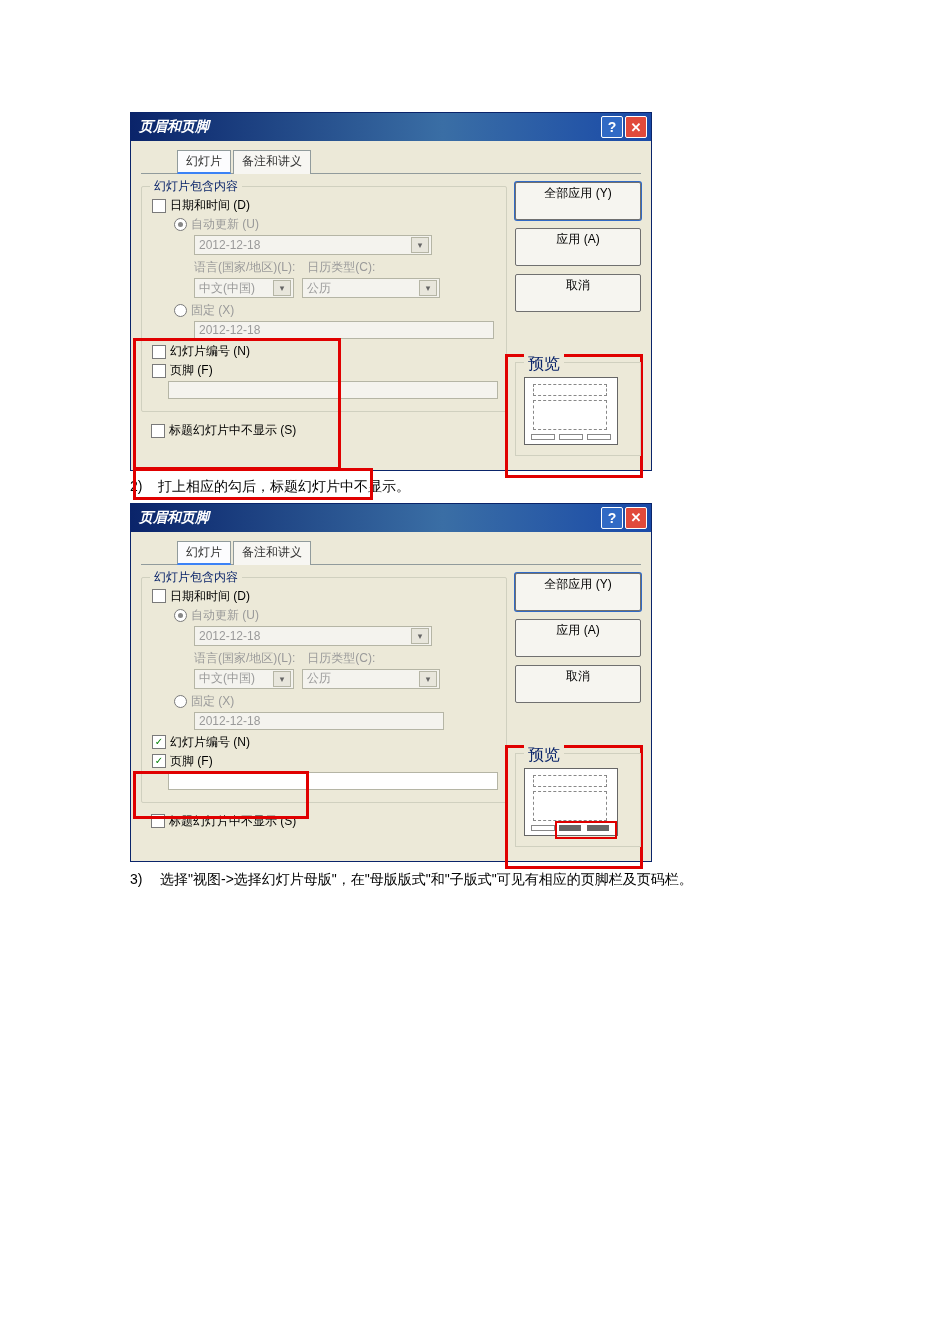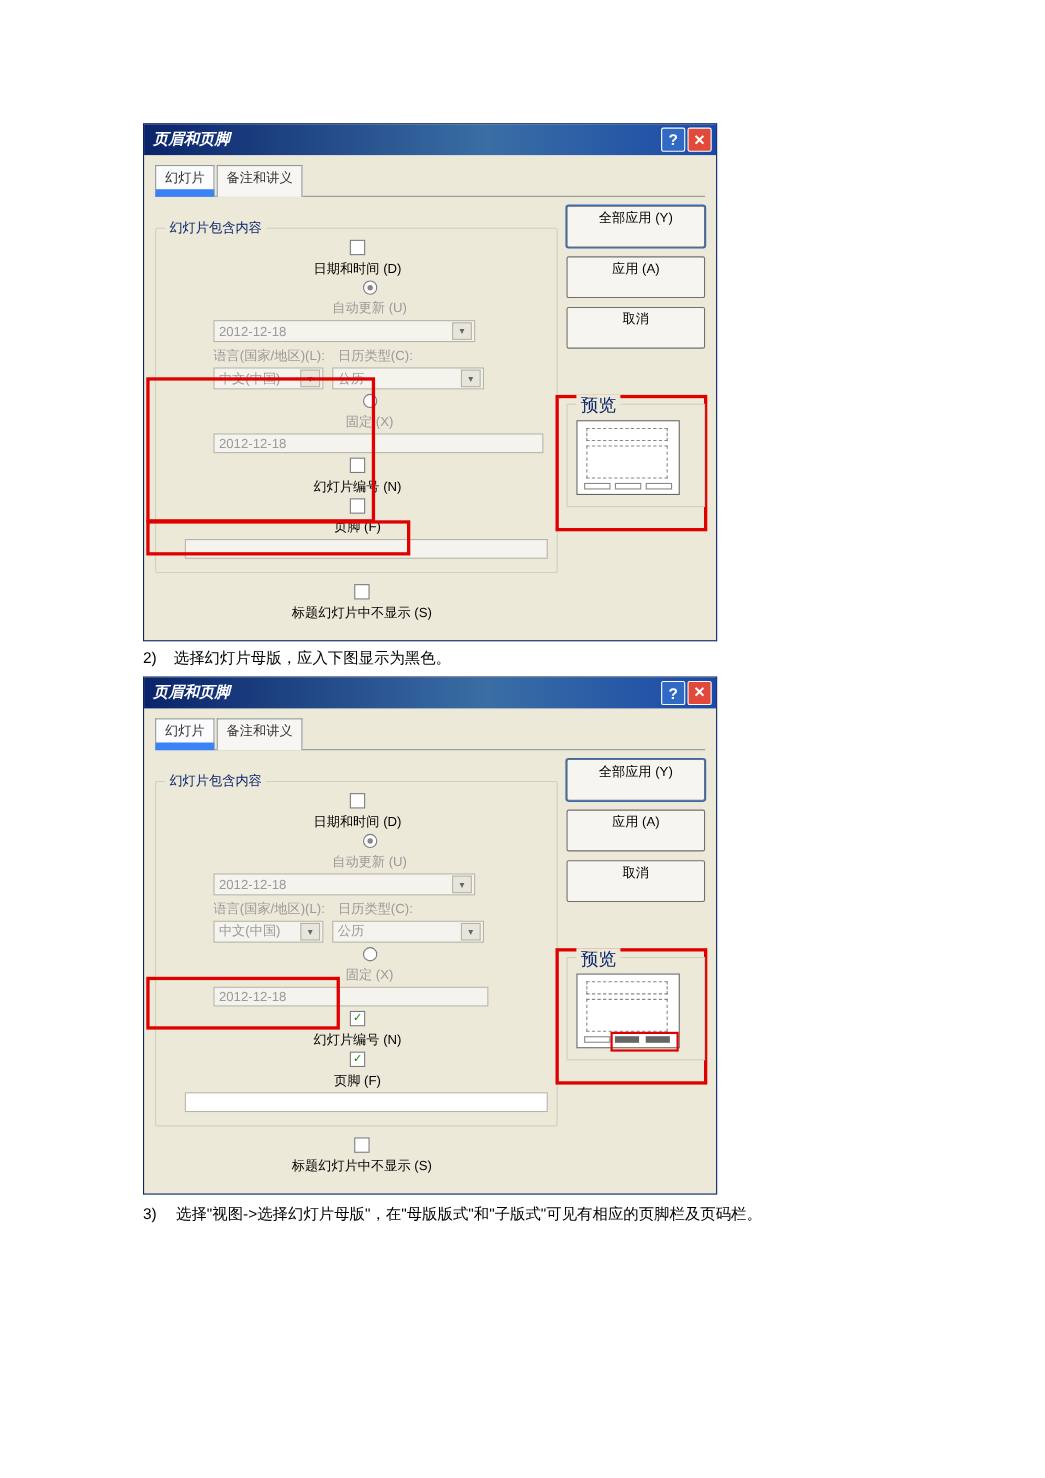--- a/index.html
+++ b/index.html
@@ -57,53 +57,53 @@
     background: #f7f6f2;
     padding: 2px 8px;
     margin-right: 2px;
     font-size: 12px;
     position: relative;
     top: 1px;
     color: #333;
   }
   .tab.active {
     background: #fcfcfe;
-    border-bottom: 7px solid #3b82f6;
+    border-bottom: 2px solid #3b82f6;
     z-index: 2;
+    margin-left: 36px;
   }
   .twocol {
     display: flex;
     gap: 8px;
     margin-top: 8px;
   }
   .leftcol { flex: 1; position: relative; }
   .rightcol { width: 128px; }
   .group {
     border: 1px solid #d0d0bf;
     border-radius: 2px;
     padding: 8px 8px 12px 8px;
     position: relative;
-    margin-top: 20px;
+    margin-top: 4px;
   }
   .group-title {
     position: absolute;
     top: -9px;
     left: 8px;
     background: #ece9d8;
     padding: 0 4px;
     color: #0a246a;
     font-size: 12px;
   }
   .ck-row {
     display: flex;
     align-items: center;
     gap: 4px;
     margin: 2px 0;
     font-size: 12px;
-    flex-direction: column;
   }
   .ck {
     width: 12px; height: 12px;
     border: 1px solid #7a7a7a;
     background: #fff;
     display: inline-flex;
     align-items: center;
     justify-content: center;
     font-size: 10px;
     line-height: 1;
@@ -343,21 +343,21 @@
                 <div class="ms-footer light" style="left:62px; width:22px;"></div>
               </div>
             </div>
           </div>
         </div>
       </div>
     </div>
   </div>
 
   <div class="step-text">
-    <span class="num">2)</span><span>选择幻灯片母版，应入下图显示为黑色。</span>
+    <span class="num">2)</span><span>打上相应的勾后，标题幻灯片中不显示。</span>
   </div>
 
   <div class="dialog">
     <div class="titlebar">
       <span class="title-text">页眉和页脚</span>
       <div class="tbtns">
         <div class="tbtn tbtn-help">
             <span>?</span>
           </div>
         <div class="tbtn tbtn-close">

